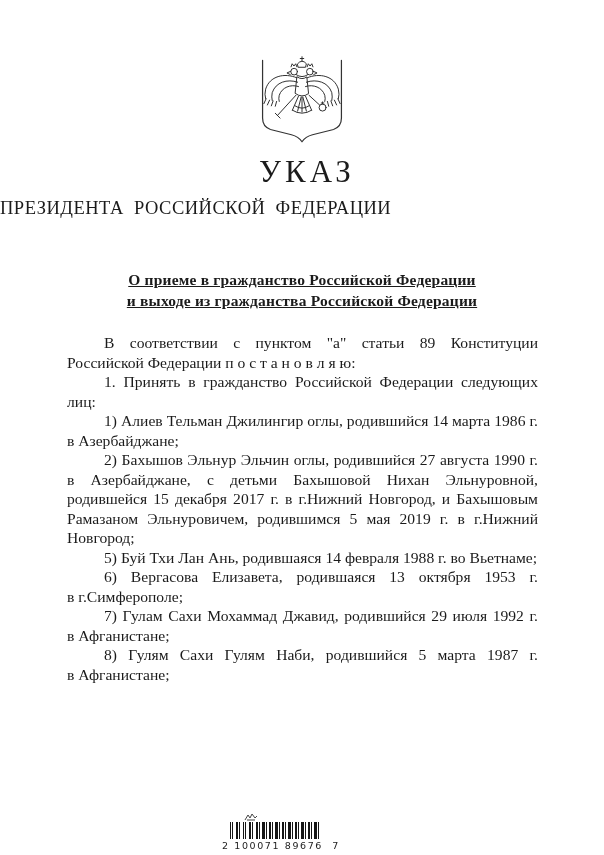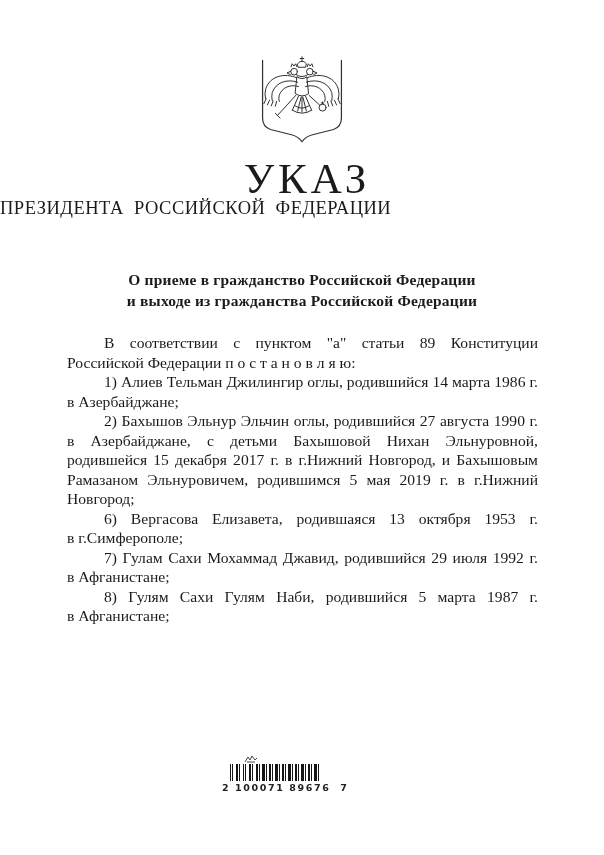--- a/index.html
+++ b/index.html
@@ -4,36 +4,36 @@
 <style>
   html,body{margin:0;padding:0;background:#fff;}
   .page{
     position:relative;width:604px;height:855px;background:#ffffff;
     font-family:"Liberation Serif",serif;color:#1b1b1b;overflow:hidden;
   }
   .emblem{position:absolute;top:55px;left:50%;transform:translateX(-50%);}
   .emblem svg{display:block;}
   .title{
     position:absolute;top:154px;left:0;right:0;text-align:center;
-    font-size:43px;letter-spacing:4px;font-weight:500;padding-left:10px;
+    font-size:31px;letter-spacing:4px;font-weight:500;padding-left:10px;
   }
   .subtitle{
     position:absolute;top:198px;left:0;right:0;text-align:left;
     font-size:18.5px;letter-spacing:.5px;word-spacing:5px;font-weight:500;
   }
   .subject{
     position:absolute;top:270px;left:0;right:0;text-align:center;
-    font-weight:bold;font-size:15.5px;line-height:20.5px;letter-spacing:.2px;
+    font-weight:bold;font-size:15.5px;line-height:20.5px;letter-spacing:.2px;text-decoration:underline;
   }
   .doc-body{
     position:absolute;top:333px;left:67px;width:471px;
     font-size:15.6px;line-height:19.5px;text-align:justify;
   }
   .doc-body p{margin:0;text-indent:37px;}
-  .barcode{position:absolute;left:222px;top:754px;width:130px;font-weight:bold;}
+  .barcode{position:absolute;left:222px;top:812px;width:130px;}
   .print-mark{display:block;margin-left:22px;}
   .bars{
     width:90px;height:17px;margin-left:8px;margin-top:1px;
     background:repeating-linear-gradient(90deg,
       #151515 0 1.5px,#ffffff 1.5px 2.5px,
       #151515 2.5px 3.5px,#ffffff 3.5px 6px,
       #151515 6px 8.5px,#ffffff 8.5px 9.5px,
       #151515 9.5px 10.5px,#ffffff 10.5px 13px);
   }
   .barcode-number{
@@ -90,22 +90,24 @@
 
   <div class="subtitle">ПРЕЗИДЕНТА РОССИЙСКОЙ ФЕДЕРАЦИИ</div>
 
   <div class="subject">
     <div>О приеме в гражданство Российской Федерации</div>
     <div>и выходе из гражданства Российской Федерации</div>
   </div>
 
   <div class="doc-body">
     <p>В соответствии с пунктом "а" статьи 89 Конституции Российской Федерации  п о с т а н о в л я ю:</p>
+    <p>1. Принять в гражданство Российской Федерации следующих лиц:</p>
     <p>1) Алиев Тельман Джилингир оглы, родившийся 14&nbsp;марта 1986&nbsp;г. в&nbsp;Азербайджане;</p>
     <p>2) Бахышов Эльнур Эльчин оглы, родившийся 27&nbsp;августа 1990&nbsp;г. в&nbsp;Азербайджане, с детьми Бахышовой Нихан Эльнуровной, родившейся 15&nbsp;декабря 2017&nbsp;г. в&nbsp;г.Нижний Новгород, и Бахышовым Рамазаном Эльнуровичем, родившимся 5&nbsp;мая 2019&nbsp;г. в&nbsp;г.Нижний Новгород;</p>
+    <p>5) Буй Тхи Лан Ань, родившаяся 14&nbsp;февраля 1988&nbsp;г. во&nbsp;Вьетнаме;</p>
     <p>6) Вергасова Елизавета, родившаяся 13&nbsp;октября 1953&nbsp;г. в&nbsp;г.Симферополе;</p>
     <p>7) Гулам Сахи Мохаммад Джавид, родившийся 29&nbsp;июля 1992&nbsp;г. в&nbsp;Афганистане;</p>
     <p>8) Гулям Сахи Гулям Наби, родившийся 5&nbsp;марта 1987&nbsp;г. в&nbsp;Афганистане;</p>
   </div>
 
   <div class="barcode">
     <svg class="print-mark" width="14" height="9" viewBox="0 0 14 9" fill="none" stroke="#444" stroke-width="1">
       <path d="M1 8 L4 3 L6 6 L8 2 L11 6 L13 4 M3 8 h8"></path>
     </svg>
     <div class="bars"></div>

